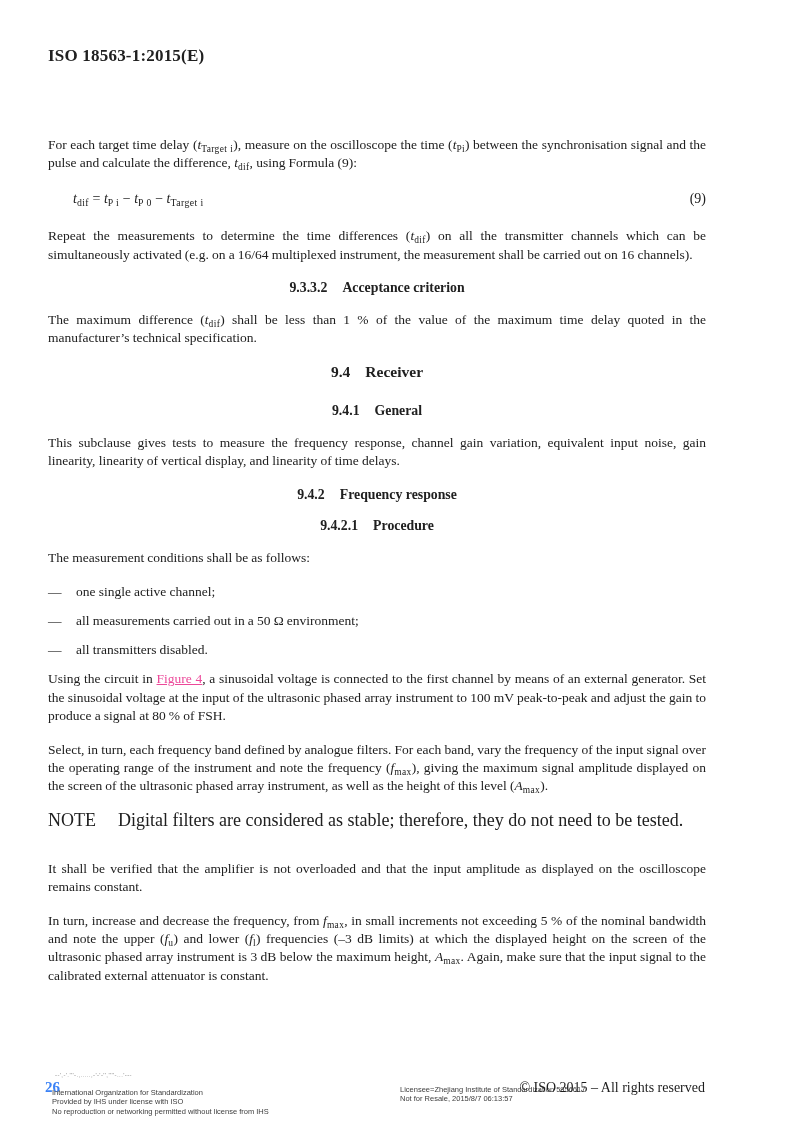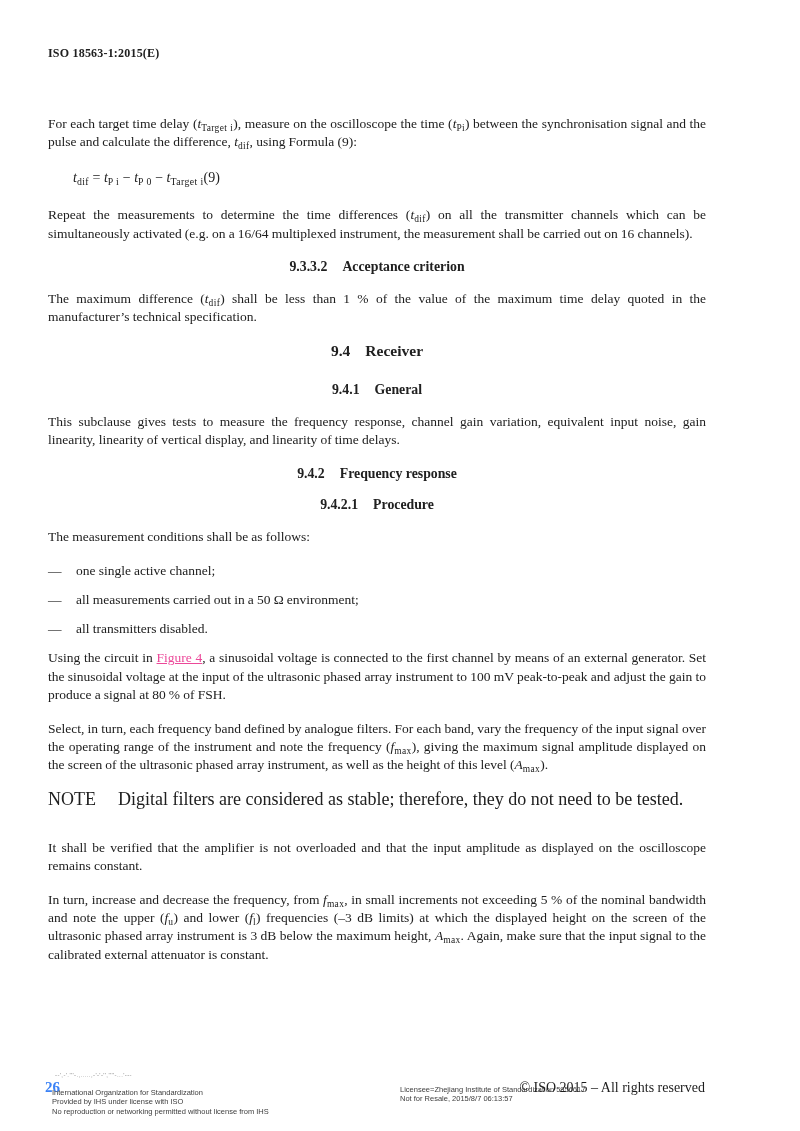--- a/index.html
+++ b/index.html
@@ -9,34 +9,34 @@
     position:relative;
     width:800px; height:1131px;
     background:#ffffff;
     font-family:"Liberation Serif", serif;
     color:#202020;
     overflow:hidden;
     margin:0 auto;
   }
   .content { position:absolute; left:48px; top:46px; width:658px; }
   .doc-header {
-    font-size:12px; font-weight:bold; letter-spacing:0.2px;
-    margin-bottom:54px;
+    font-size:17px; font-weight:bold; letter-spacing:0.2px;
+    margin-bottom:70px;
   }
   .para {
     font-size:13.5px; line-height:18.2px;
     text-align:justify; margin-bottom:16px;
     word-spacing:-0.2px;
   }
   .heading { font-weight:bold;text-align:center; }
   .heading .hnum { display:inline-block; margin-right:15px; }
   .h2 { font-size:15.5px; margin:16px 0 22px; }
   .h3, .h4 { font-size:13.8px; margin:9px 0 15px; }
   .formula {
-    display:flex; align-items:baseline;
+    display:flex; justify-content:space-between; align-items:baseline;
     padding-left:25px; margin:19px 0 20px;
     font-size:14px;
   }
   .var { font-style:italic; }
   sub { font-size:0.7em; vertical-align:-0.32em; line-height:0; letter-spacing:0.4px; }
   .para.bullet { display:flex; text-align:left; margin-bottom:11px; }
   .dash { width:28px; flex:none; }
   .note { font-size:18px; line-height:16px; margin:2px 0 32px; }
   .note-label { display:inline-block; width:70px; }
   .doclink { color:#ec4899; text-decoration:underline; cursor:pointer; }

